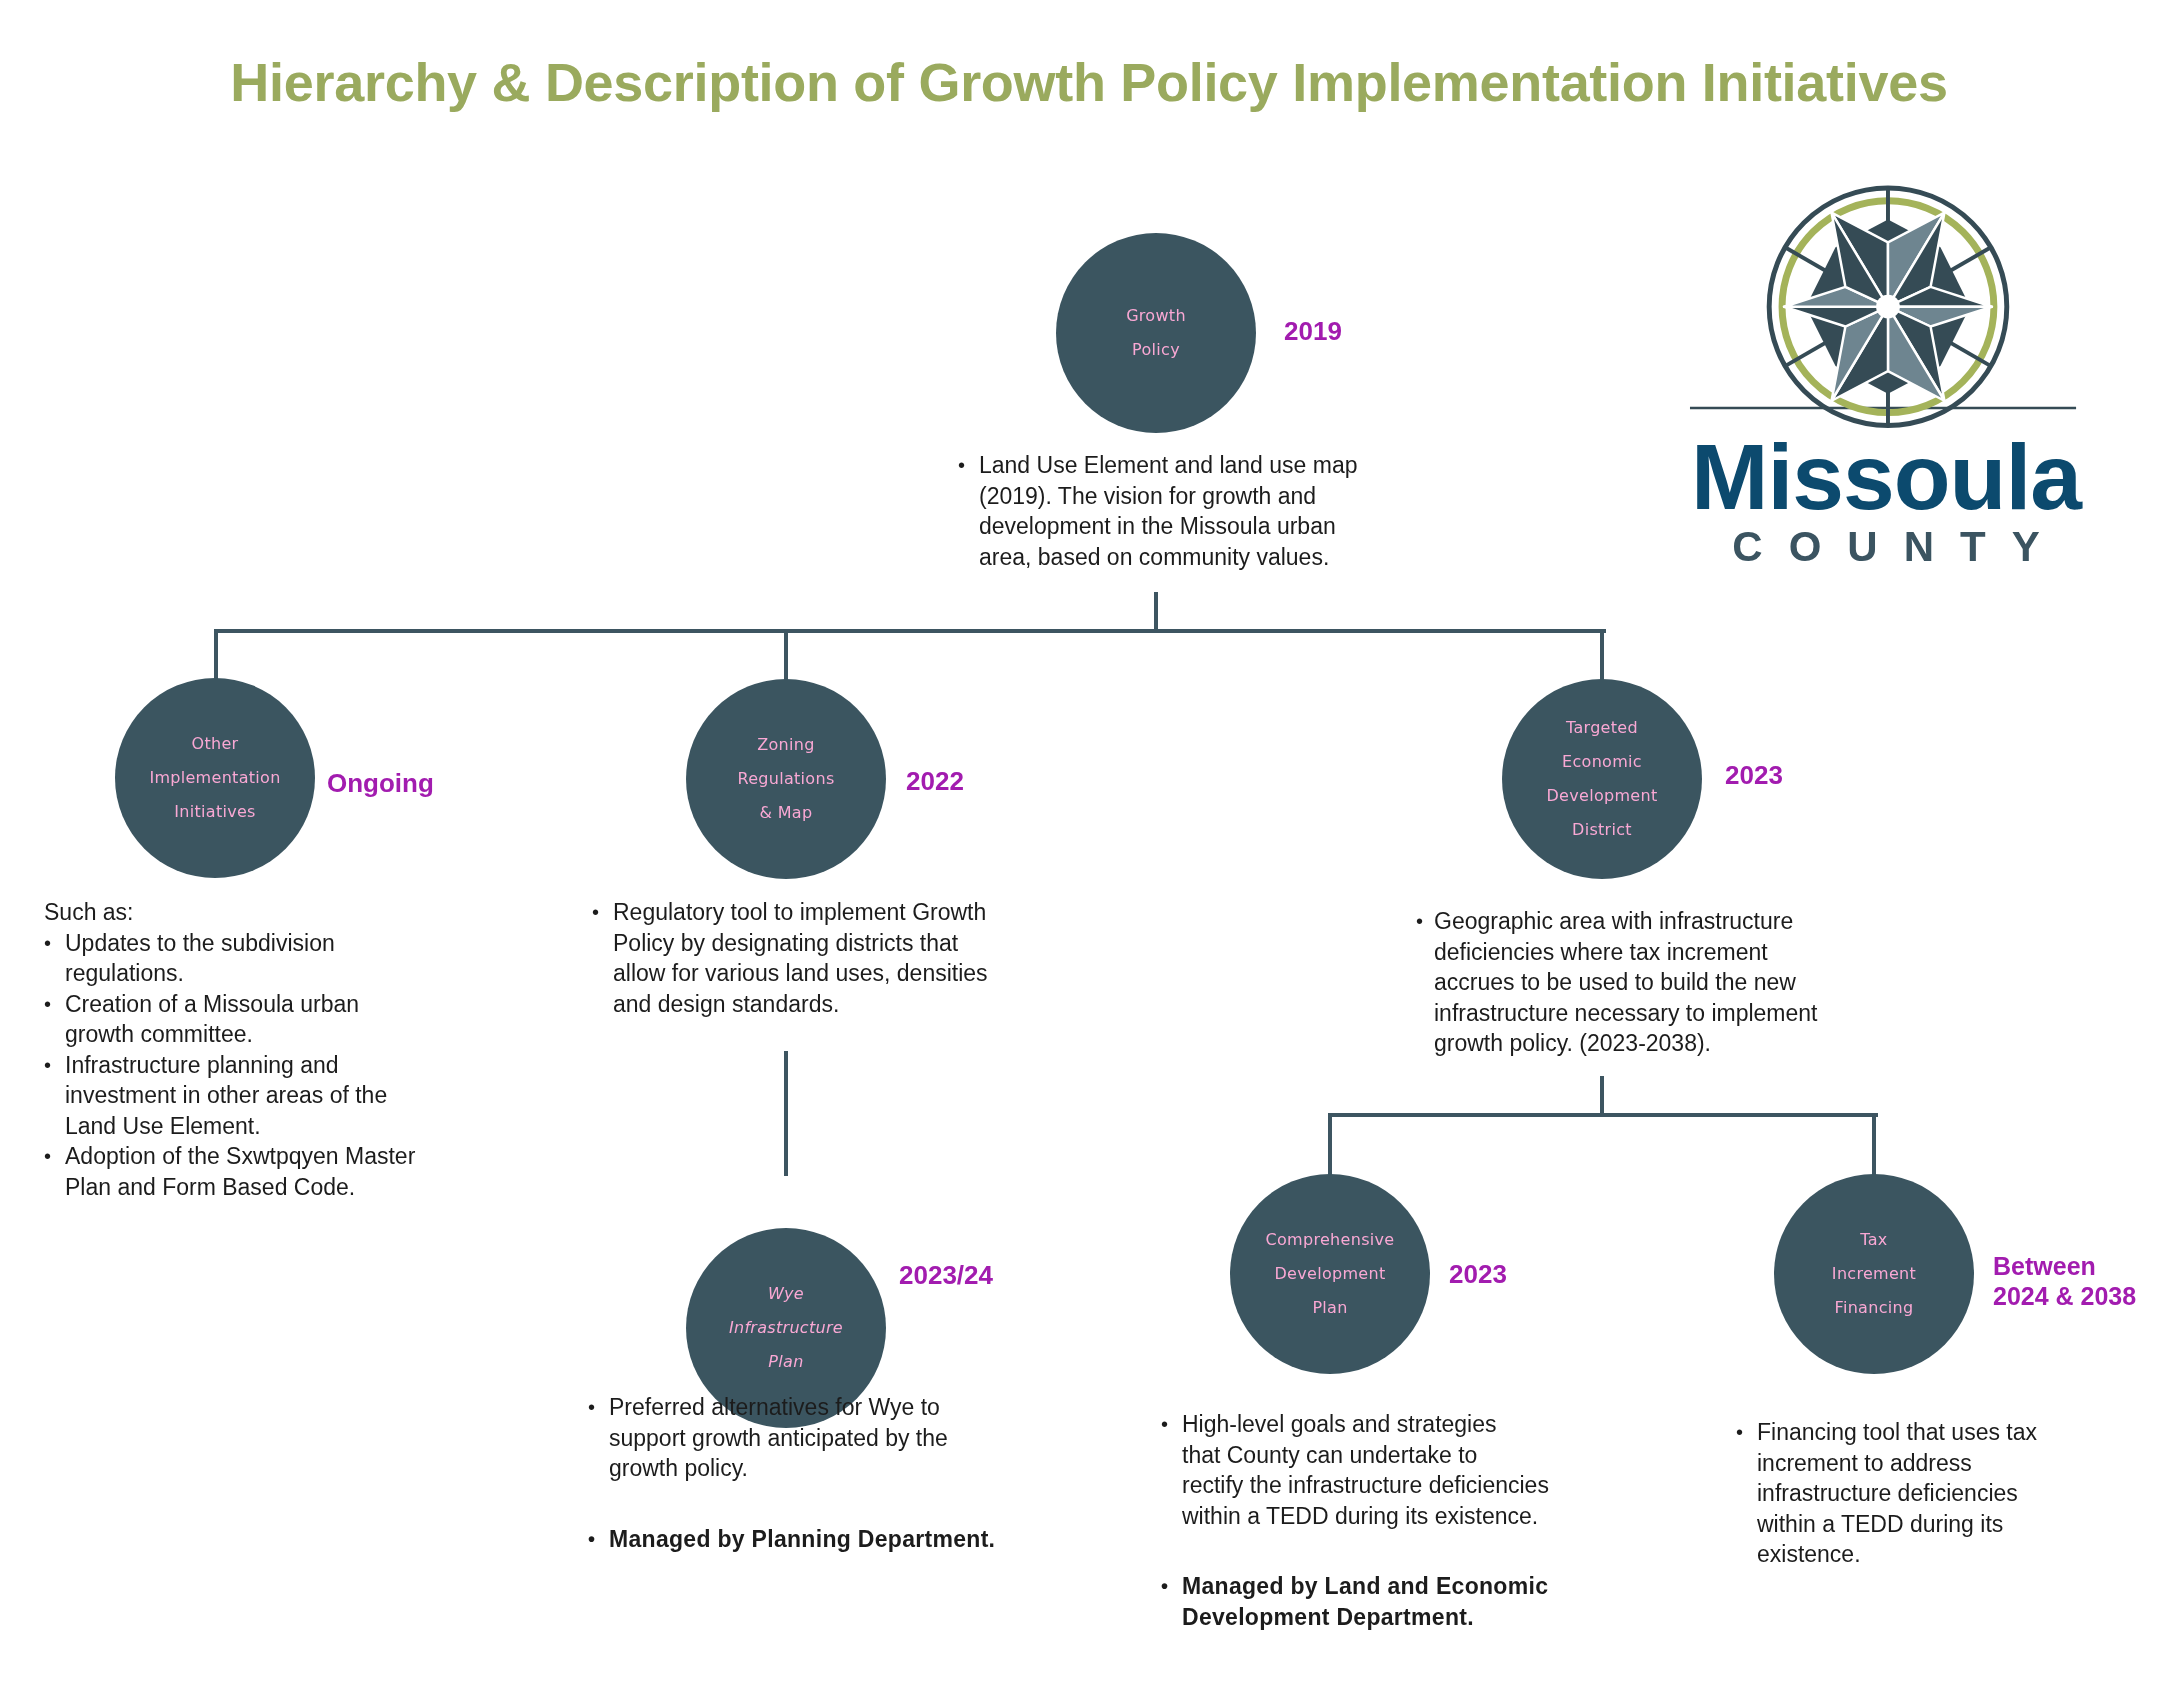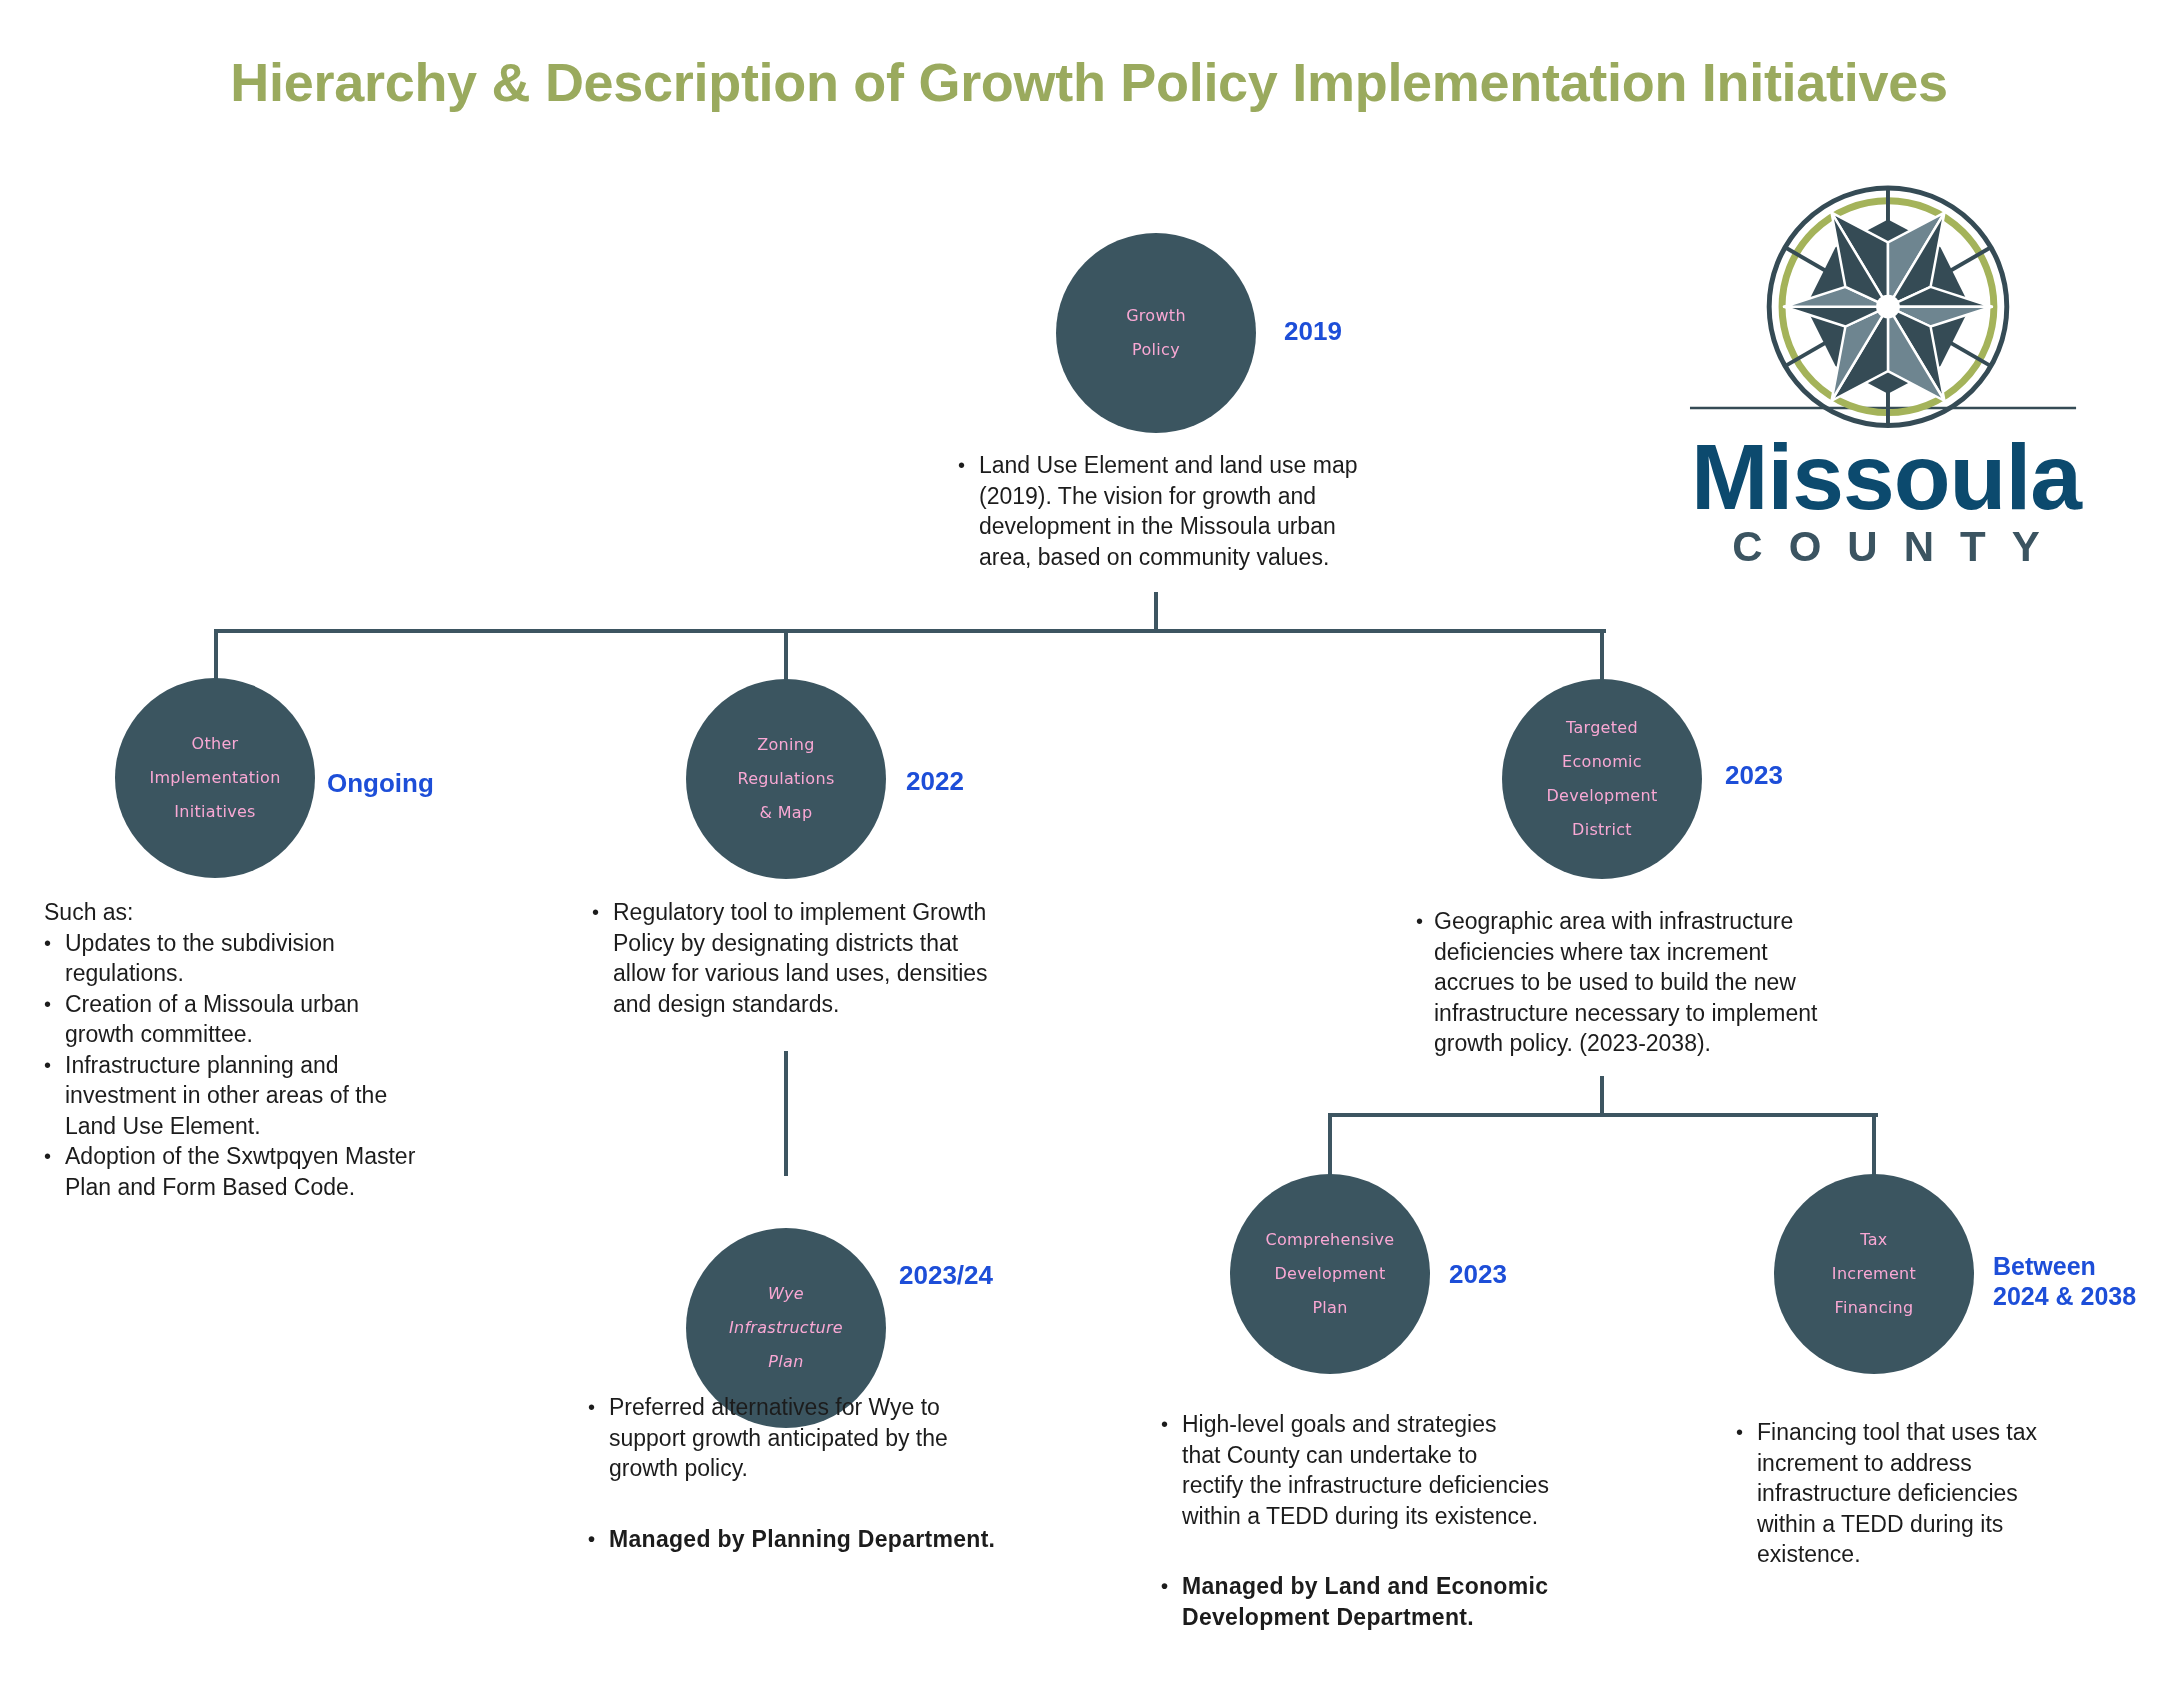--- a/index.html
+++ b/index.html
@@ -3,21 +3,21 @@
 <meta charset="utf-8">
 <style>
   html, body { margin: 0; padding: 0; background: #ffffff; }
   body { width: 2178px; height: 1683px; position: relative; overflow: hidden; font-family: "Liberation Sans", sans-serif; color: #1a1a1a; }
   .abs { position: absolute; }
   .title { left: 0; top: 51px; width: 2178px; text-align: center; font-weight: bold; font-size: 54px; line-height: 63px; color: #9aaa5e; letter-spacing: -0.3px; white-space: nowrap; }
   .connector { position: absolute; background: #3d5561; }
   .node { position: absolute; width: 200px; height: 200px; border-radius: 50%; background: #3b5560; display: flex; align-items: center; justify-content: center; text-align: center; flex-direction: column; }
   .node-label { color: #f9a8d4; font-family: "DejaVu Sans", sans-serif; font-size: 16px; line-height: 34px; letter-spacing: 0.3px; }
   .node-line { display: block; white-space: nowrap; }
-  .year { position: absolute; font-weight: bold; font-size: 26px; line-height: 30px; color: #1d4ed8; white-space: nowrap; }
+  .year { position: absolute; font-weight: bold; font-size: 26px; line-height: 30px; color: #a21caf; white-space: nowrap; }
   .desc { position: absolute; font-size: 23px; line-height: 30.5px; color: #1c1c1c; }
   .desc .intro { display: block; white-space: nowrap; }
   .desc ul { list-style: none; margin: 0; padding: 0; }
   .desc li { position: relative; padding-left: 21px; white-space: pre-line; }
   .desc li::before { content: "•"; position: absolute; left: 0; top: 0; font-size: 20px; }
   .desc li.bold { font-weight: bold; letter-spacing: 0.3px; margin-top: 40px; }
   .logo { position: absolute; left: 1683px; top: 178px; width: 406px; height: 396px; }
   .logo-word { position: absolute; left: 1683px; width: 406px; text-align: center; color: #0c4a6e; font-weight: bold; white-space: nowrap; }
   .logo-missoula { top: 428px; font-size: 93px; line-height: 99px; letter-spacing: -1px; }
   .logo-county { top: 525px; font-size: 42px; line-height: 44px; letter-spacing: 26px; padding-left: 26px; box-sizing: border-box; color: #3b5461; }

